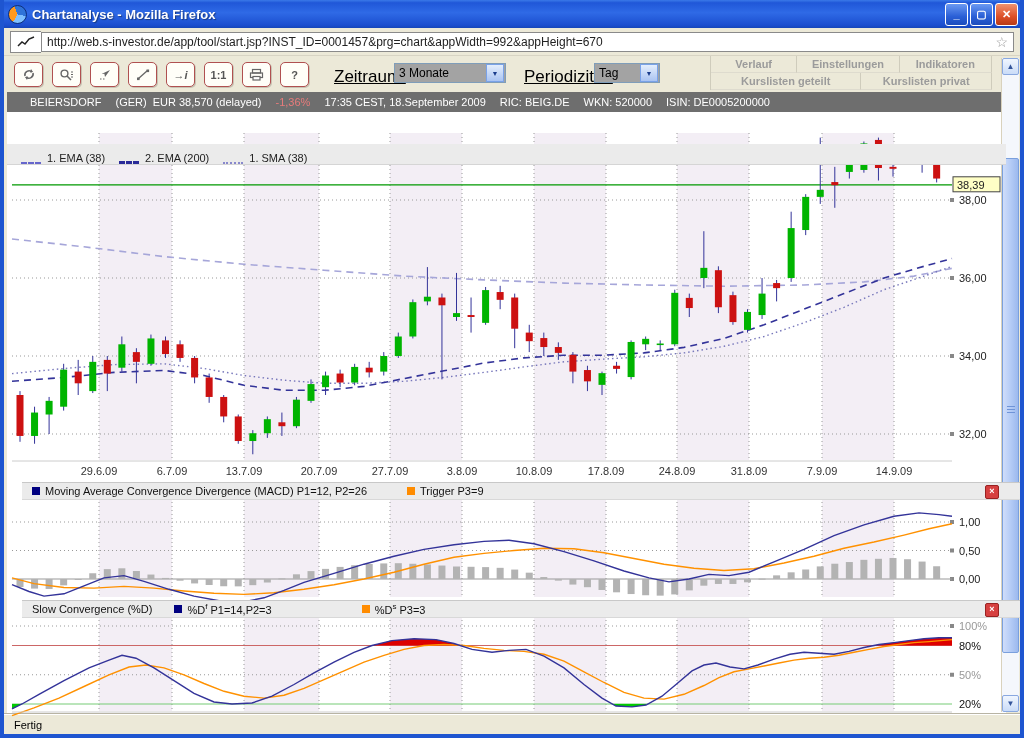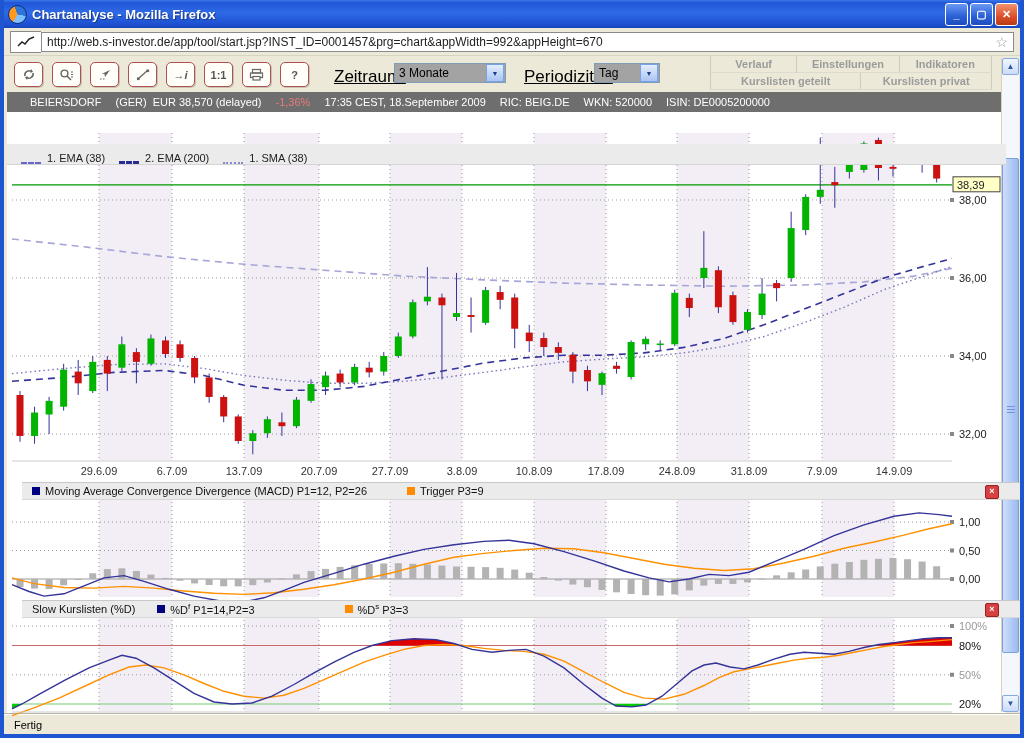--- a/index.html
+++ b/index.html
@@ -192,21 +192,21 @@
 
   <div class="phead" style="top:482px">
     <span class="sq" style="background:#000080"></span>
     <span>Moving Average Convergence Divergence (MACD) P1=12, P2=26</span>
     <span class="sq" style="background:#ff8c00;margin-left:40px"></span>
     <span>Trigger P3=9</span>
     <span class="closex">×</span>
   </div>
 
   <div class="phead" style="top:600px">
-    <span style="margin-left:10px">Slow Kurslisten (%D)</span>
+    <span style="margin-left:10px">Slow Convergence (%D)</span>
     <span class="sq" style="background:#000080;margin-left:22px"></span>
     <span><span>%D</span><sup>f</sup><span> P1=14,P2=3</span></span>
     <span class="sq" style="background:#ff8c00;margin-left:90px"></span>
     <span><span>%D</span><sup>s</sup><span> P3=3</span></span>
     <span class="closex">×</span>
   </div>
 
   <svg id="chart-svg" width="1024" height="738" viewBox="0 0 1024 738">
       <rect x="95" y="133" width="73" height="327" fill="#f3eef5"></rect>
       <rect x="240" y="133" width="75" height="327" fill="#f3eef5"></rect>

